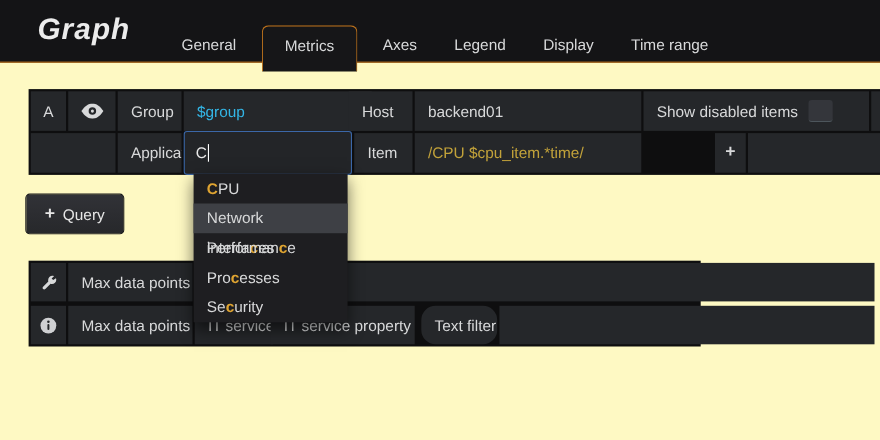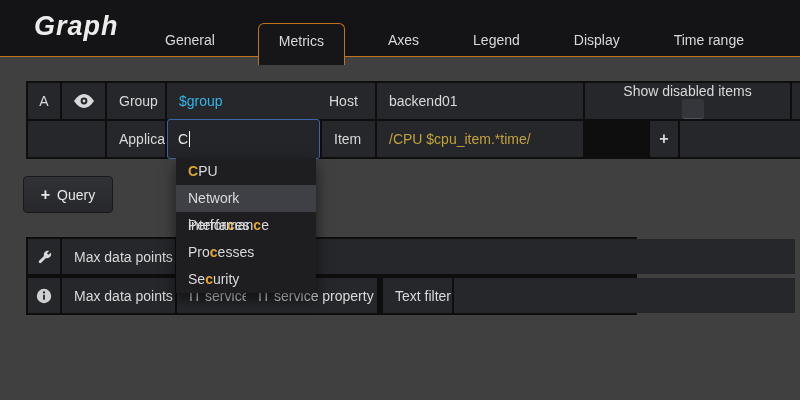--- a/index.html
+++ b/index.html
@@ -1,24 +1,24 @@
 <!DOCTYPE html>
 <html><head>
 <meta charset="utf-8">
 <style>
   html,body{margin:0;padding:0;background:#101011;}
-  #screen{position:relative;width:800px;height:400px;background:#404040;
+  #screen{position:relative;width:800px;height:400px;background:#fef9c3;
           font-family:"Liberation Sans",sans-serif;overflow:hidden;}
 
   
   .header{position:absolute;top:0;left:0;width:800px;height:57px;background:#141416;
           border-bottom:1px solid #bf731c;box-sizing:border-box;}
   .title{position:absolute;left:34px;top:11px;font-size:27px;font-style:italic;
          font-weight:bold;color:#ececec;letter-spacing:1px;}
-  .tabs{position:absolute;left:148px;top:23px;height:35px;display:flex;z-index:3;gap:20px;}
+  .tabs{position:absolute;left:148px;top:23px;height:35px;display:flex;z-index:3;}
   .tab{padding:0 17px;line-height:35px;font-size:14px;color:#d8d9da;cursor:pointer;}
   .tab.active{border:1px solid #bf731c;border-bottom:none;border-radius:6px 6px 0 0;
               background:#161618;padding:0 20px;height:41px;margin:0 6px;}
 
   
   .block{position:absolute;background:#0e0e0f;}
   .cell{position:absolute;background:#25272a;box-sizing:border-box;display:flex;
         align-items:center;padding:0 12px;font-size:14px;color:#d8d9da;white-space:nowrap;overflow:hidden;}
   .icon-cell{justify-content:center;padding:0;}
   .cyan{color:#33b5e5;}
@@ -71,21 +71,21 @@
       <svg width="22" height="14" viewBox="0 0 22 14">
         <path d="M1 7C4 2.3 7.5 0 11 0s7 2.3 10 7c-3 4.7-6.5 7-10 7S4 11.7 1 7z" fill="#d8d9da"></path>
         <circle cx="11" cy="7" r="3.4" fill="#25272a"></circle>
         <circle cx="11" cy="7" r="1.4" fill="#d8d9da"></circle>
       </svg>
     </div>
     <div class="cell" style="left:81px;top:2px;width:58px;height:36px;">Group</div>
     <div class="cell cyan" style="left:141px;top:2px;width:171px;height:36px;">$group</div>
     <div class="cell" style="left:291px;top:2px;width:58px;height:36px;">Host</div>
     <div class="cell" style="left:351px;top:2px;width:206px;height:36px;">backend01</div>
-    <div class="cell" style="left:559px;top:2px;width:205px;height:36px;flex-direction:column;">
+    <div class="cell" style="left:559px;top:2px;width:205px;height:36px;">
       <span>Show disabled items</span>
       <span class="checkbox"></span>
     </div>
     <div class="cell" style="left:766px;top:2px;width:8px;height:36px;padding:0;"></div>
 
     <div class="cell" style="left:2px;top:40px;width:77px;height:36px;"></div>
     <div class="cell" style="left:81px;top:40px;width:58px;height:36px;">Application</div>
     <div class="seg-input" style="left:141px;top:38px;width:153px;height:40px;">
       <span>C</span>
       <span class="caret"></span>
@@ -114,21 +114,21 @@
     <div class="cell icon-cell" style="left:2px;top:41px;width:32px;height:35px;">
       <svg width="16" height="16" viewBox="0 0 16 16">
         <circle cx="8" cy="8" r="7.2" fill="#cfd0d2"></circle>
         <circle cx="8" cy="4.4" r="1.15" fill="#242628"></circle>
         <rect x="7.1" y="6.5" width="1.8" height="5.4" rx="0.9" fill="#242628"></rect>
       </svg>
     </div>
     <div class="cell" style="left:36px;top:41px;width:113px;height:35px;">Max data points</div>
     <div class="cell" style="left:151px;top:41px;width:71px;height:35px;">IT services</div>
     <div class="cell" style="left:220px;top:41px;width:131px;height:35px;">IT service property</div>
-    <div class="cell" style="left:357px;top:41px;width:69px;height:35px;">Text filter</div>
+    <div class="cell" style="left:357px;top:41px;width:69px;height:35px;border-radius:13px;">Text filter</div>
     <div class="cell" style="left:428px;top:41px;width:341px;height:35px;"></div>
   </div>
 
   <div class="dropdown">
     <div class="dd-item"><span></span><span class="match">C</span><span>PU</span></div>
     <div class="dd-item highlighted"><span>Network interfa</span><span class="match">c</span><span>es</span></div>
     <div class="dd-item"><span>Performan</span><span class="match">c</span><span>e</span></div>
     <div class="dd-item"><span>Pro</span><span class="match">c</span><span>esses</span></div>
     <div class="dd-item"><span>Se</span><span class="match">c</span><span>urity</span></div>
   </div>

